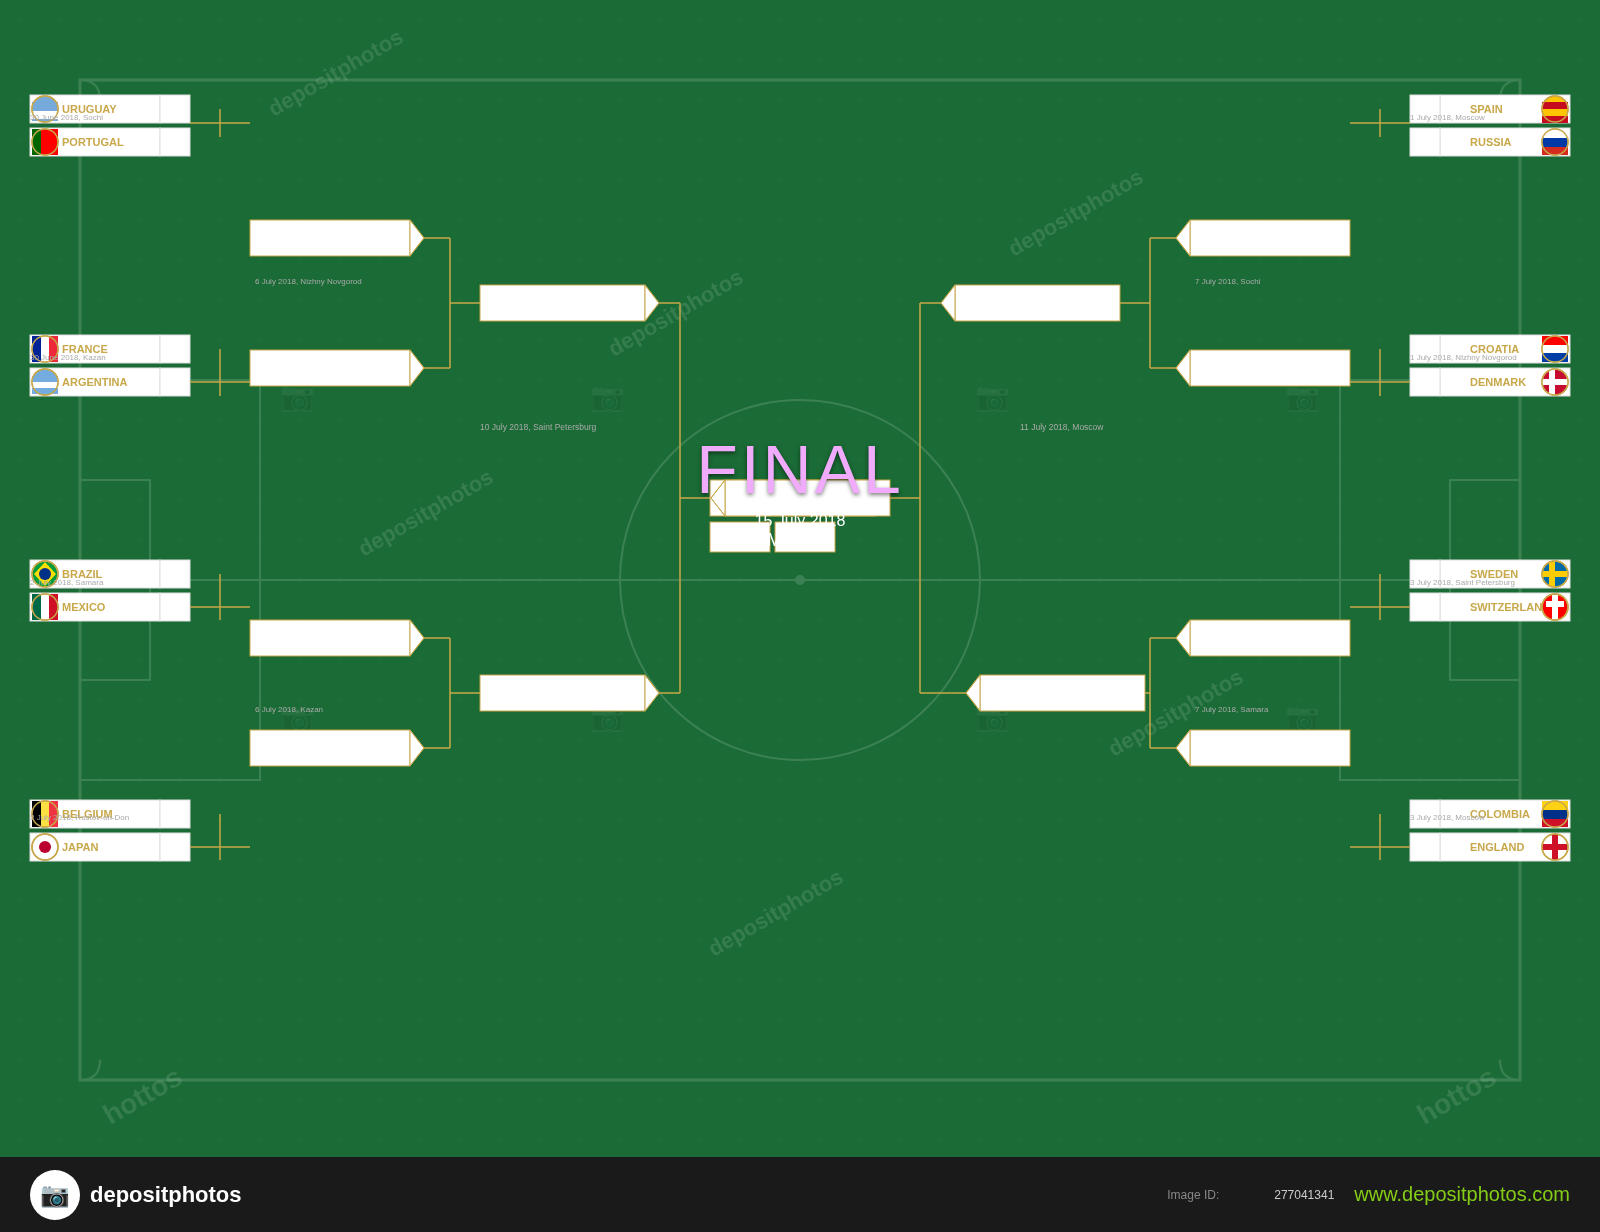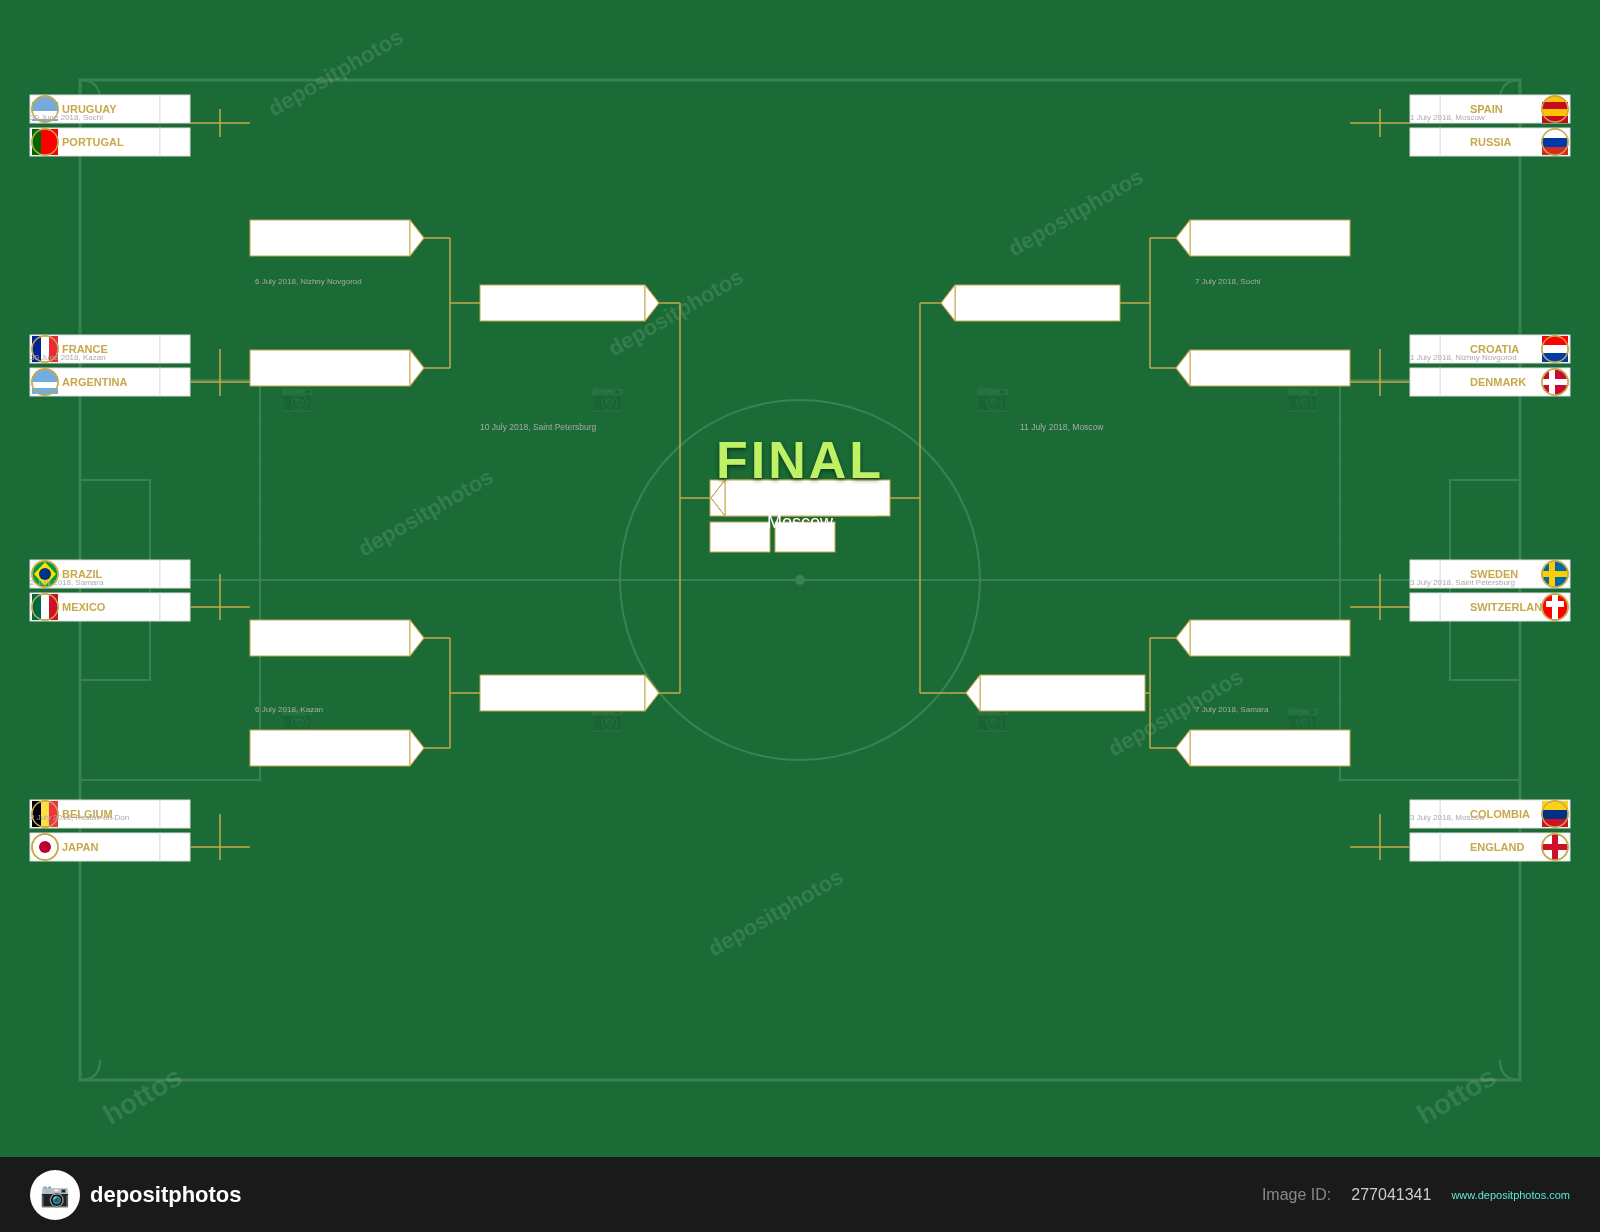--- a/index.html
+++ b/index.html
@@ -62,26 +62,27 @@
     }
 
     .footer-text {
       color: white;
       font-size: 22px;
       font-weight: bold;
     }
 
     .footer-image-id {
       color: #888;
-      font-size: 16px;
+      font-size: 12px;
+      margin-left: 35px;
     }
 
     .footer-website {
-      color: #5eead4;
-      font-size: 11px;
+      color: #84cc16;
+      font-size: 20px;
     }
   </style>
 </head>
 <body>
 
 <svg class="field-bg" viewBox="0 0 1600 1232" xmlns="http://www.w3.org/2000/svg">
 
   <rect x="80" y="80" width="1440" height="1000" fill="none" stroke="white" stroke-width="3"></rect>
 
   <circle cx="800" cy="580" r="180" fill="none" stroke="white" stroke-width="2"></circle>
@@ -440,21 +441,21 @@
   <rect x="705" y="440" width="165" height="36" fill="white" stroke="#c8a84b" stroke-width="1"></rect>
   <polygon points="705,440 691,458 705,476" fill="white" stroke="#c8a84b" stroke-width="1"></polygon>
   <line x1="705" y1="440" x2="691" y2="458" stroke="#c8a84b" stroke-width="1"></line>
   <line x1="705" y1="476" x2="691" y2="458" stroke="#c8a84b" stroke-width="1"></line>
 
   <text x="1000" y="390" font-family="Arial" font-size="8.5" fill="#aaa">11 July 2018, Moscow</text>
 
 </svg>
 
 <div style="position:absolute; top:430px; left:50%; transform:translateX(-50%); text-align:center; z-index:10;">
-  <div style="font-size:52px; font-weight:700; color:#bef264; letter-spacing:3px; text-shadow: 0 2px 4px rgba(0,0,0,0.5);">FINAL</div>
+  <div style="font-size:68px; font-weight:400; color:#f0abfc; letter-spacing:3px; text-shadow: 0 2px 4px rgba(0,0,0,0.5);">FINAL</div>
   <div style="font-size:16px; color:white; margin-top:4px;">15 July 2018</div>
   <div style="font-size:18px; color:white; font-weight:normal;">Moscow</div>
 </div>
 
 <div class="footer">
   <div class="footer-logo">
     <div class="logo-circle">
       <span style="font-size:24px;">📷</span>
     </div>
     <div>

